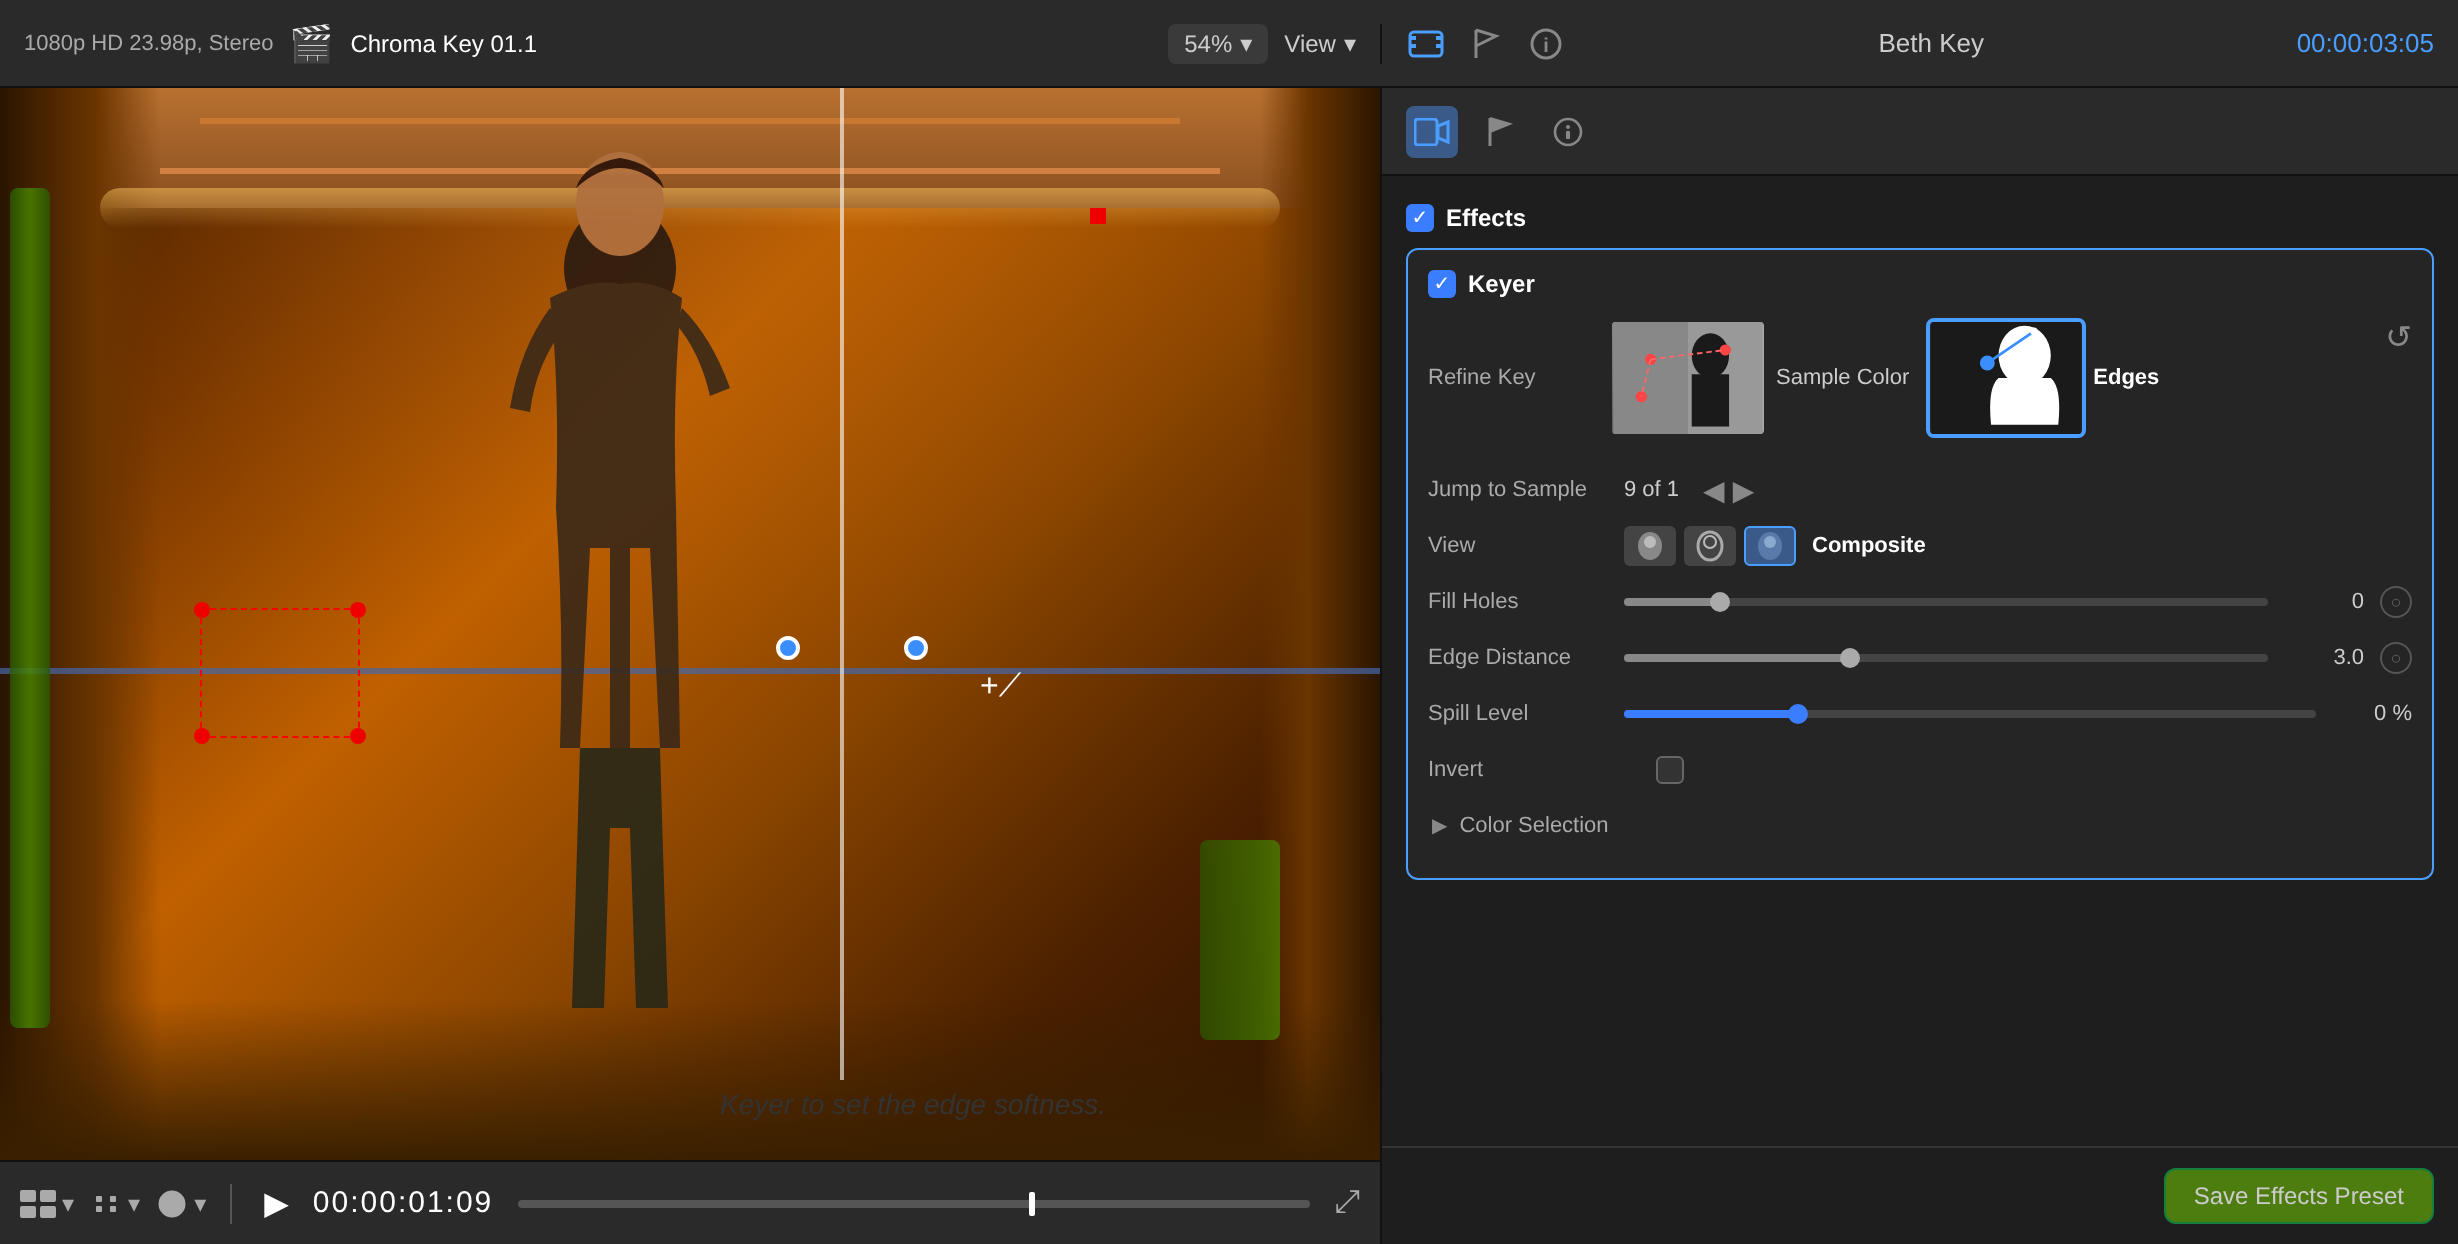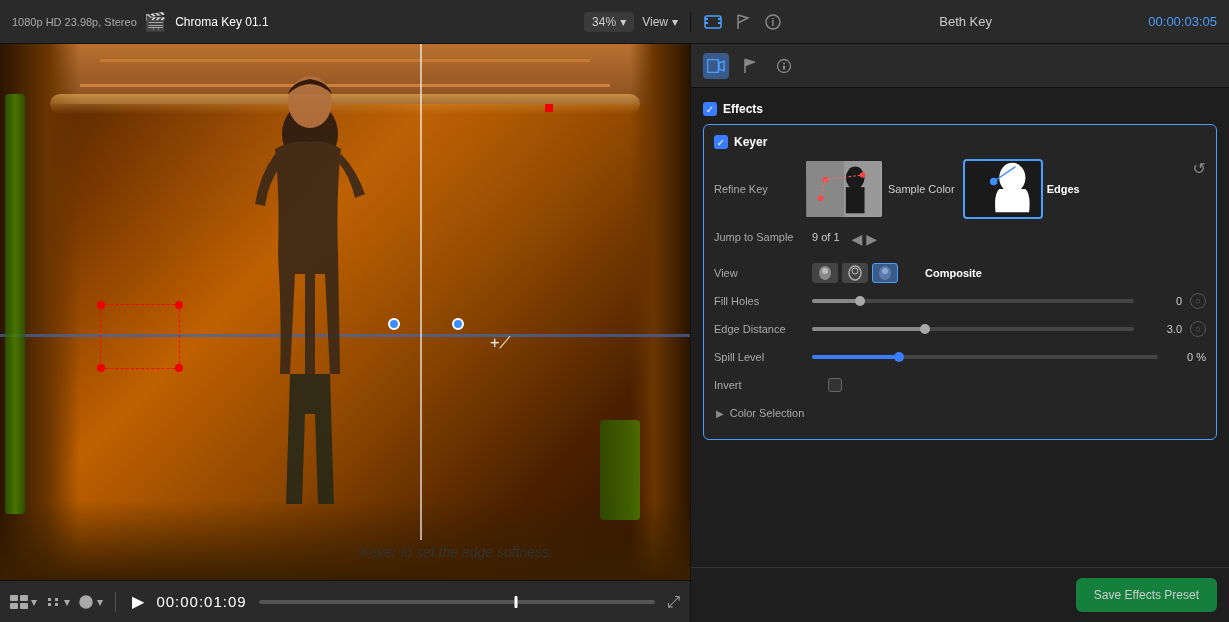--- a/index.html
+++ b/index.html
@@ -460,21 +460,21 @@
       align-items: center;
       justify-content: center;
       font-size: 9px;
       color: #666;
       cursor: pointer;
     }
 
     
     .jump-row {
       display: flex;
-      align-items: flex-start;
+      align-items: center;
       height: 28px;
       gap: 8px;
     }
     .jump-label {
       font-size: 11px;
       color: #aaa;
       width: 90px;
     }
     .jump-value {
       font-size: 11px;
@@ -517,21 +517,21 @@
       align-items: center;
       justify-content: center;
       overflow: hidden;
       position: relative;
     }
     .view-thumb.active { background: #3a5a8a; border: 1px solid #4a9eff; }
     .view-mode-label {
       font-size: 11px;
       color: #fff;
       font-weight: 600;
-      margin-left: 19px;
+      margin-left: 0;
     }
 
     
     .invert-row {
       display: flex;
       align-items: center;
       height: 28px;
       gap: 24px;
     }
     .invert-label {
@@ -567,22 +567,22 @@
     }
 
     
     .inspector-bottom {
       padding: 10px 12px;
       border-top: 1px solid #333;
       display: flex;
       justify-content: flex-end;
     }
     .save-preset-btn {
-      background: #15803d;
-      border: 4px solid #15803d;
+      background: #4d7c0f;
+      border: 1px solid #15803d;
       color: #ccc;
       padding: 6px 14px;
       border-radius: 6px;
       font-size: 12px;
       cursor: pointer;
     }
 
     
     .inspector-content::-webkit-scrollbar { width: 6px; }
     .inspector-content::-webkit-scrollbar-track { background: #1e1e1e; }
@@ -630,21 +630,21 @@
 </head>
 <body>
 
 <div class="top-bar">
   <div class="top-bar-left">
     <span class="meta-text">1080p HD 23.98p, Stereo</span>
     <span style="color:#888;font-size:18px;">🎬</span>
     <span class="clip-name">Chroma Key 01.1</span>
     <div style="flex:1"></div>
     <div class="zoom-control">
-      <span>34%</span>
+      <span>54%</span>
       <span>▾</span>
     </div>
     <div class="view-control">
       <span>View</span>
       <span>▾</span>
     </div>
   </div>
   <div class="top-bar-right">
     <div class="header-icons">
 

